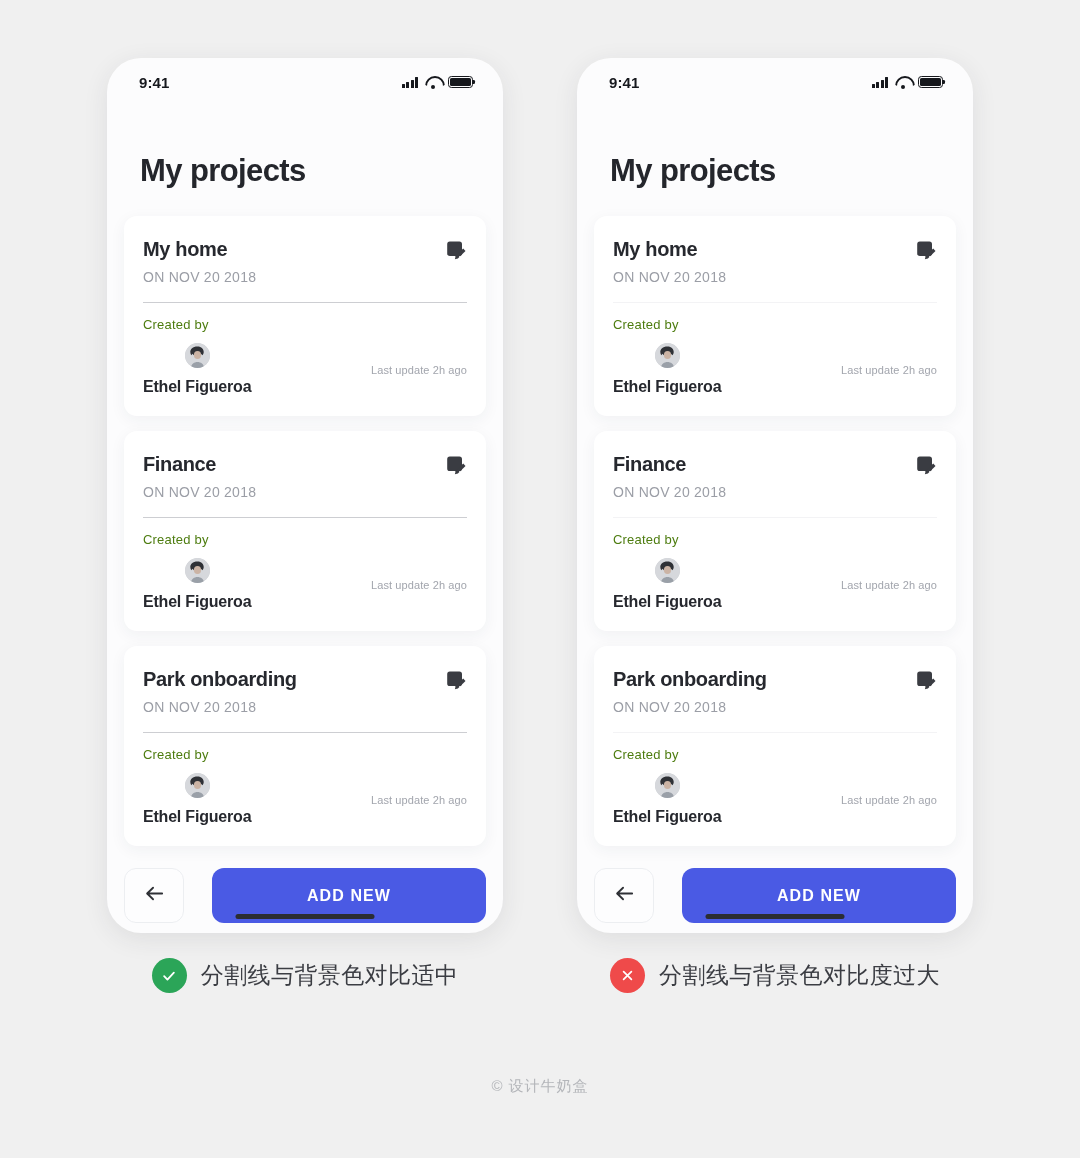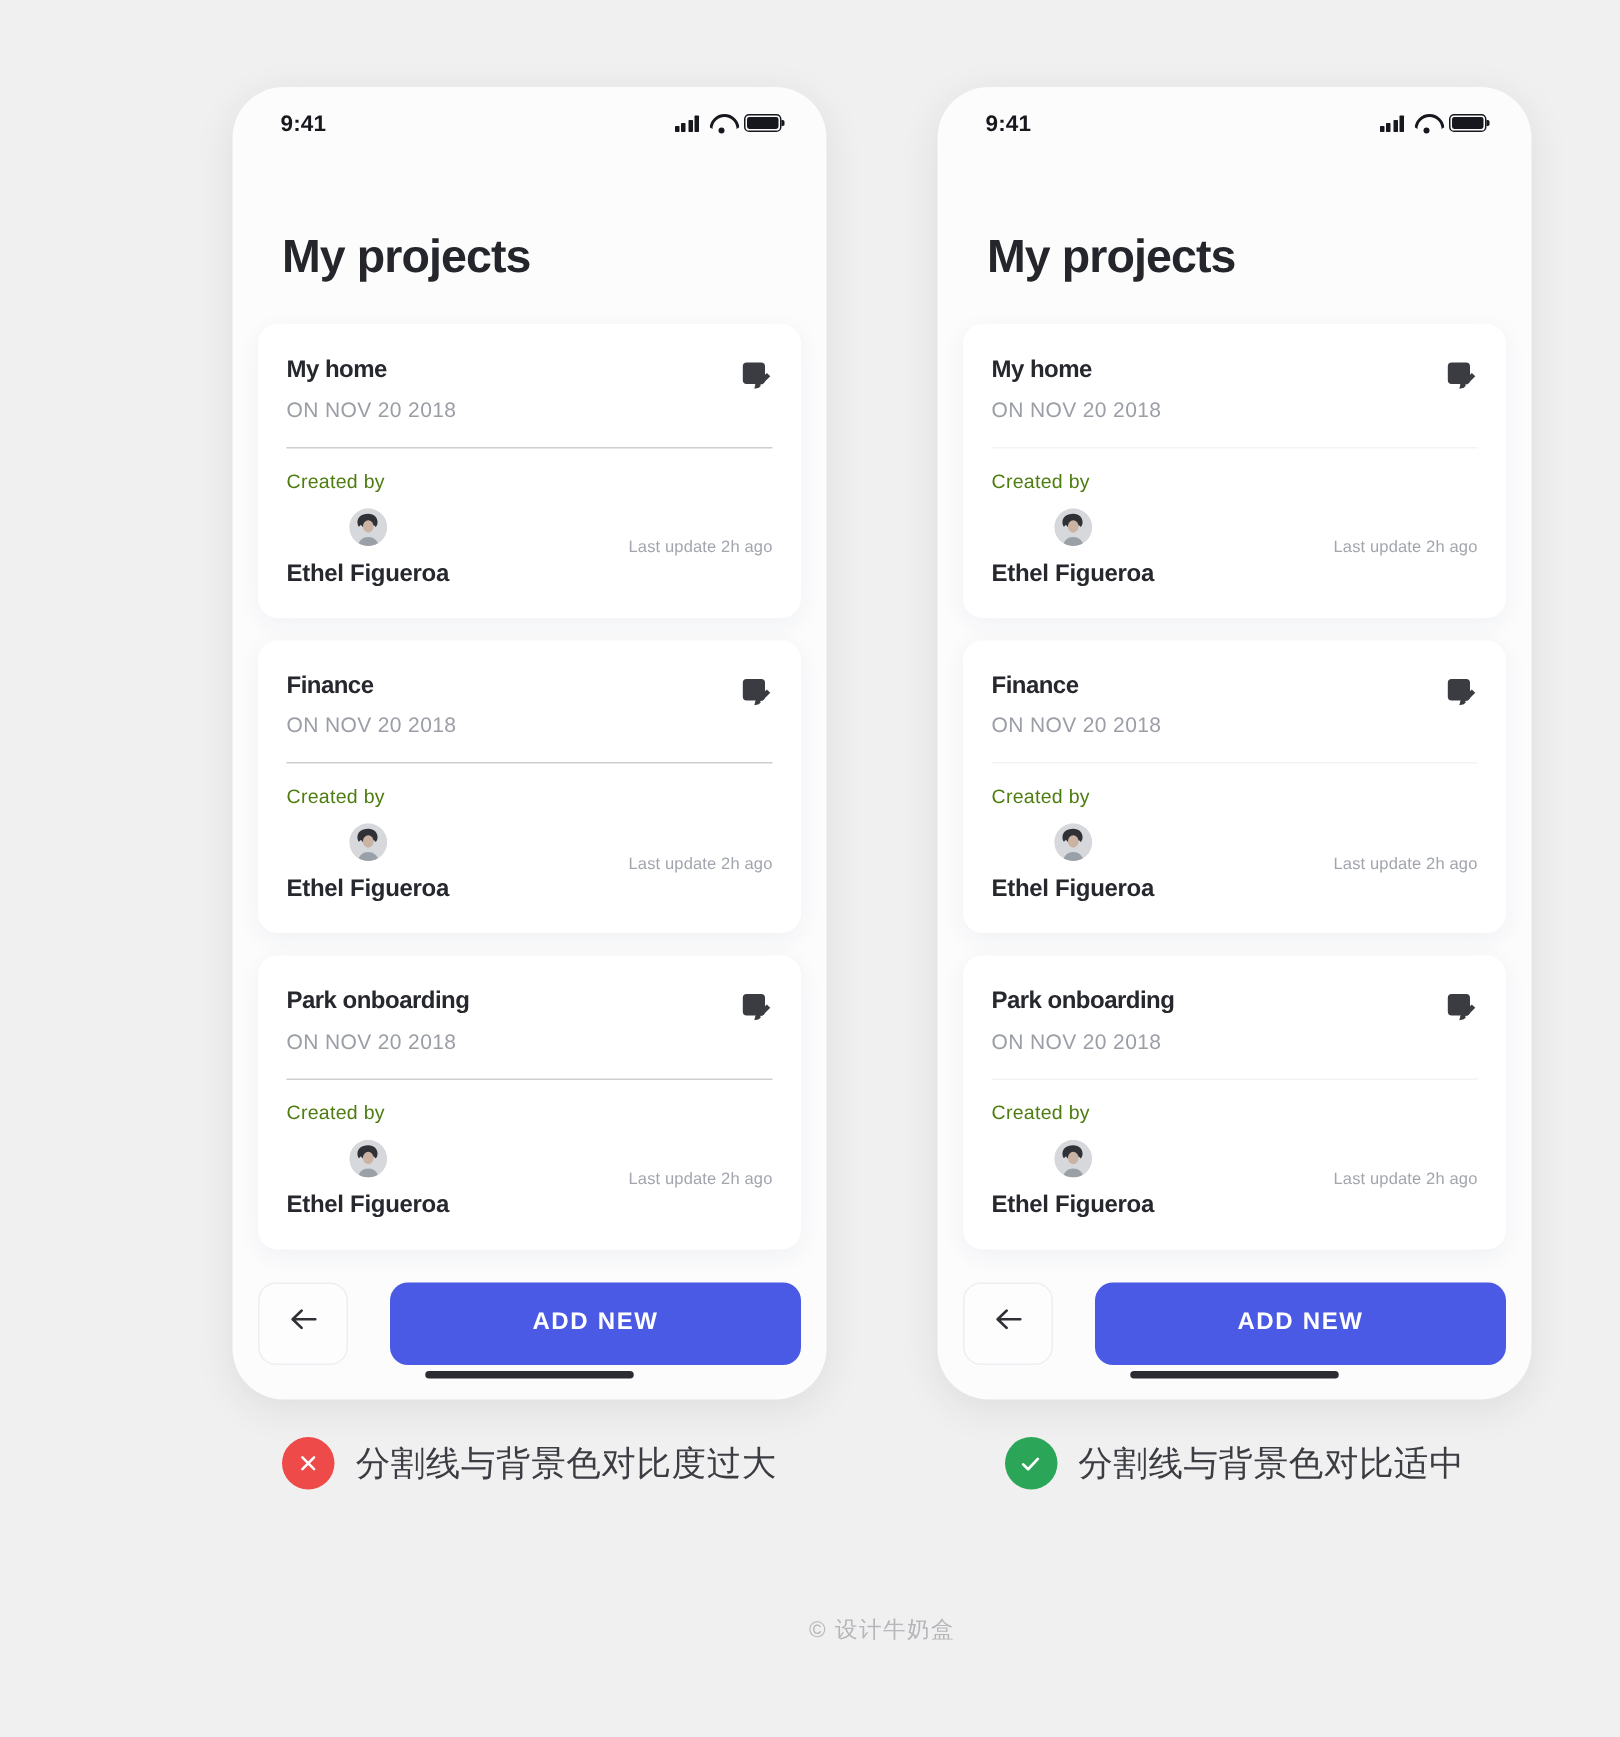--- a/index.html
+++ b/index.html
@@ -7,21 +7,20 @@
     width: 1080px;
     height: 1158px;
     background: #f0f0f0;
     font-family: "Liberation Sans", sans-serif;
     overflow: hidden;
   }
   .stage {
     position: relative;
     width: 1032px;
     height: 1158px;
-    margin-left: 48px;
   }
   .phones {
     position: absolute;
     top: 58px;
     left: 0;
     width: 1080px;
     display: flex;
     justify-content: center;
     gap: 74px;
   }
@@ -109,21 +108,21 @@
     border-radius: 13px;
     padding: 22px 19px 20px 19px;
     box-shadow: 0 4px 16px rgba(45,50,70,.055);
   }
   .card-top {
     display: flex;
     align-items: flex-start;
     justify-content: space-between;
   }
   .card-title {
-    font-size: 16px;
+    font-size: 20px;
     font-weight: bold;
     color: #26282e;
     letter-spacing: -.35px;
     line-height: 1.1;
   }
   .card-date {
     font-size: 14px;
     color: #9b9ea6;
     letter-spacing: .25px;
     margin-top: 9px;
@@ -514,32 +513,32 @@
         </div>
       </div>
 
       <div class="home-indicator"></div>
     </div>
 
   </div>
 
   <div class="captions">
     <div class="caption">
+      <span class="caption-badge" style="background:#2ba558">
+        <svg viewBox="0 0 24 24" width="18" height="18">
+          <path d="M5.5 12.3l4.4 4.4 8.6-9.2" stroke="#ffffff" stroke-width="2.4" fill="none" stroke-linecap="round" stroke-linejoin="round"></path>
+        </svg>
+      </span>
+      <span class="caption-text">分割线与背景色对比适中</span>
+    </div>
+    <div class="caption">
       <span class="caption-badge" style="background:#ef4a4a">
         <svg viewBox="0 0 24 24" width="17" height="17">
           <path d="M6.5 6.5l11 11M17.5 6.5l-11 11" stroke="#ffffff" stroke-width="2.4" stroke-linecap="round"></path>
         </svg>
       </span>
       <span class="caption-text">分割线与背景色对比度过大</span>
     </div>
-    <div class="caption">
-      <span class="caption-badge" style="background:#2ba558">
-        <svg viewBox="0 0 24 24" width="18" height="18">
-          <path d="M5.5 12.3l4.4 4.4 8.6-9.2" stroke="#ffffff" stroke-width="2.4" fill="none" stroke-linecap="round" stroke-linejoin="round"></path>
-        </svg>
-      </span>
-      <span class="caption-text">分割线与背景色对比适中</span>
-    </div>
   </div>
 
   <div class="watermark">© 设计牛奶盒</div>
 
 </div>
 
 </body></html>

